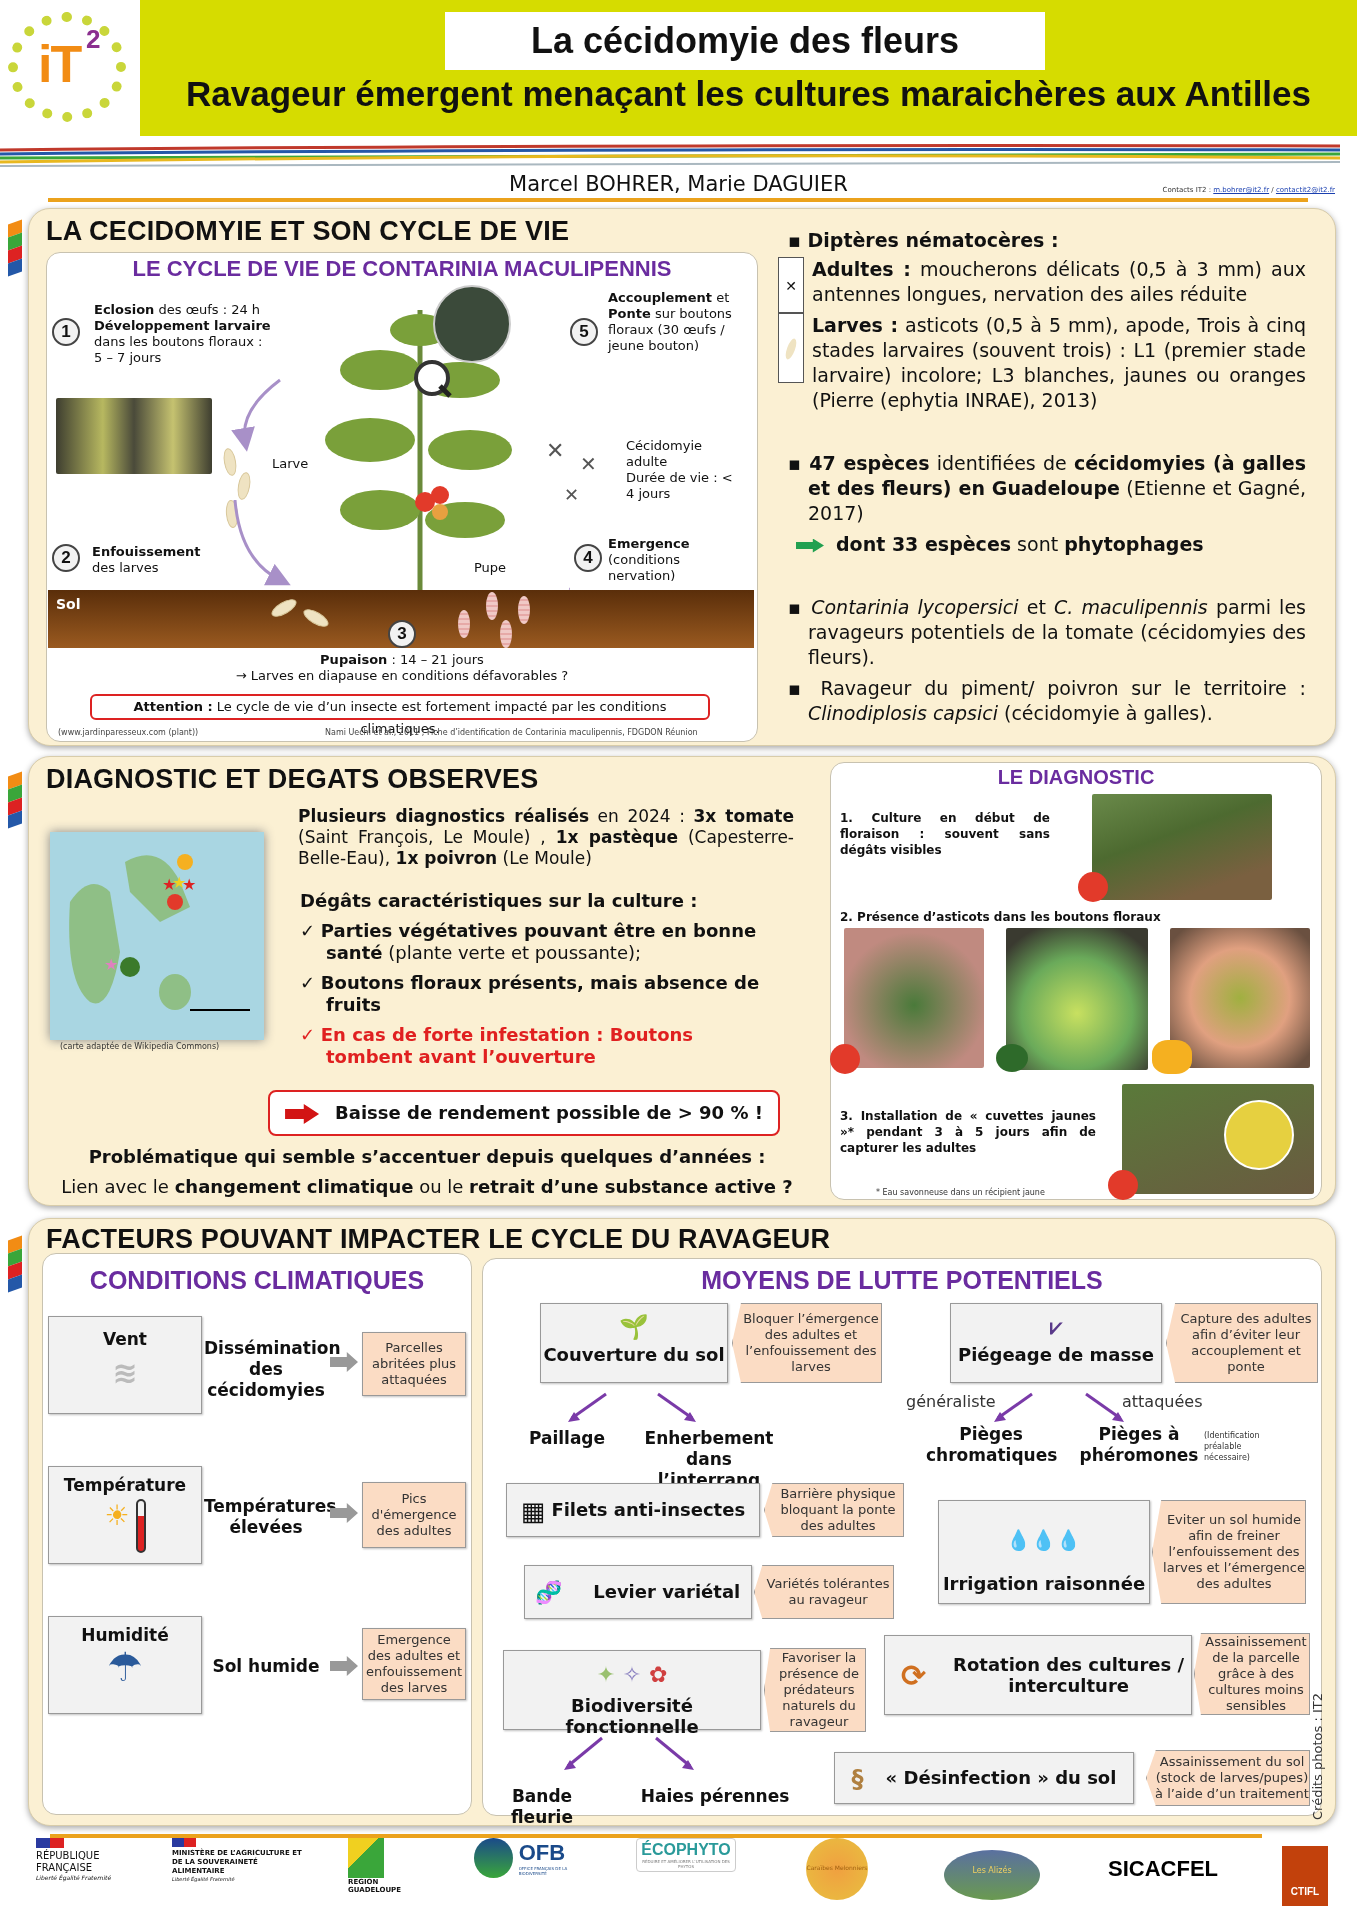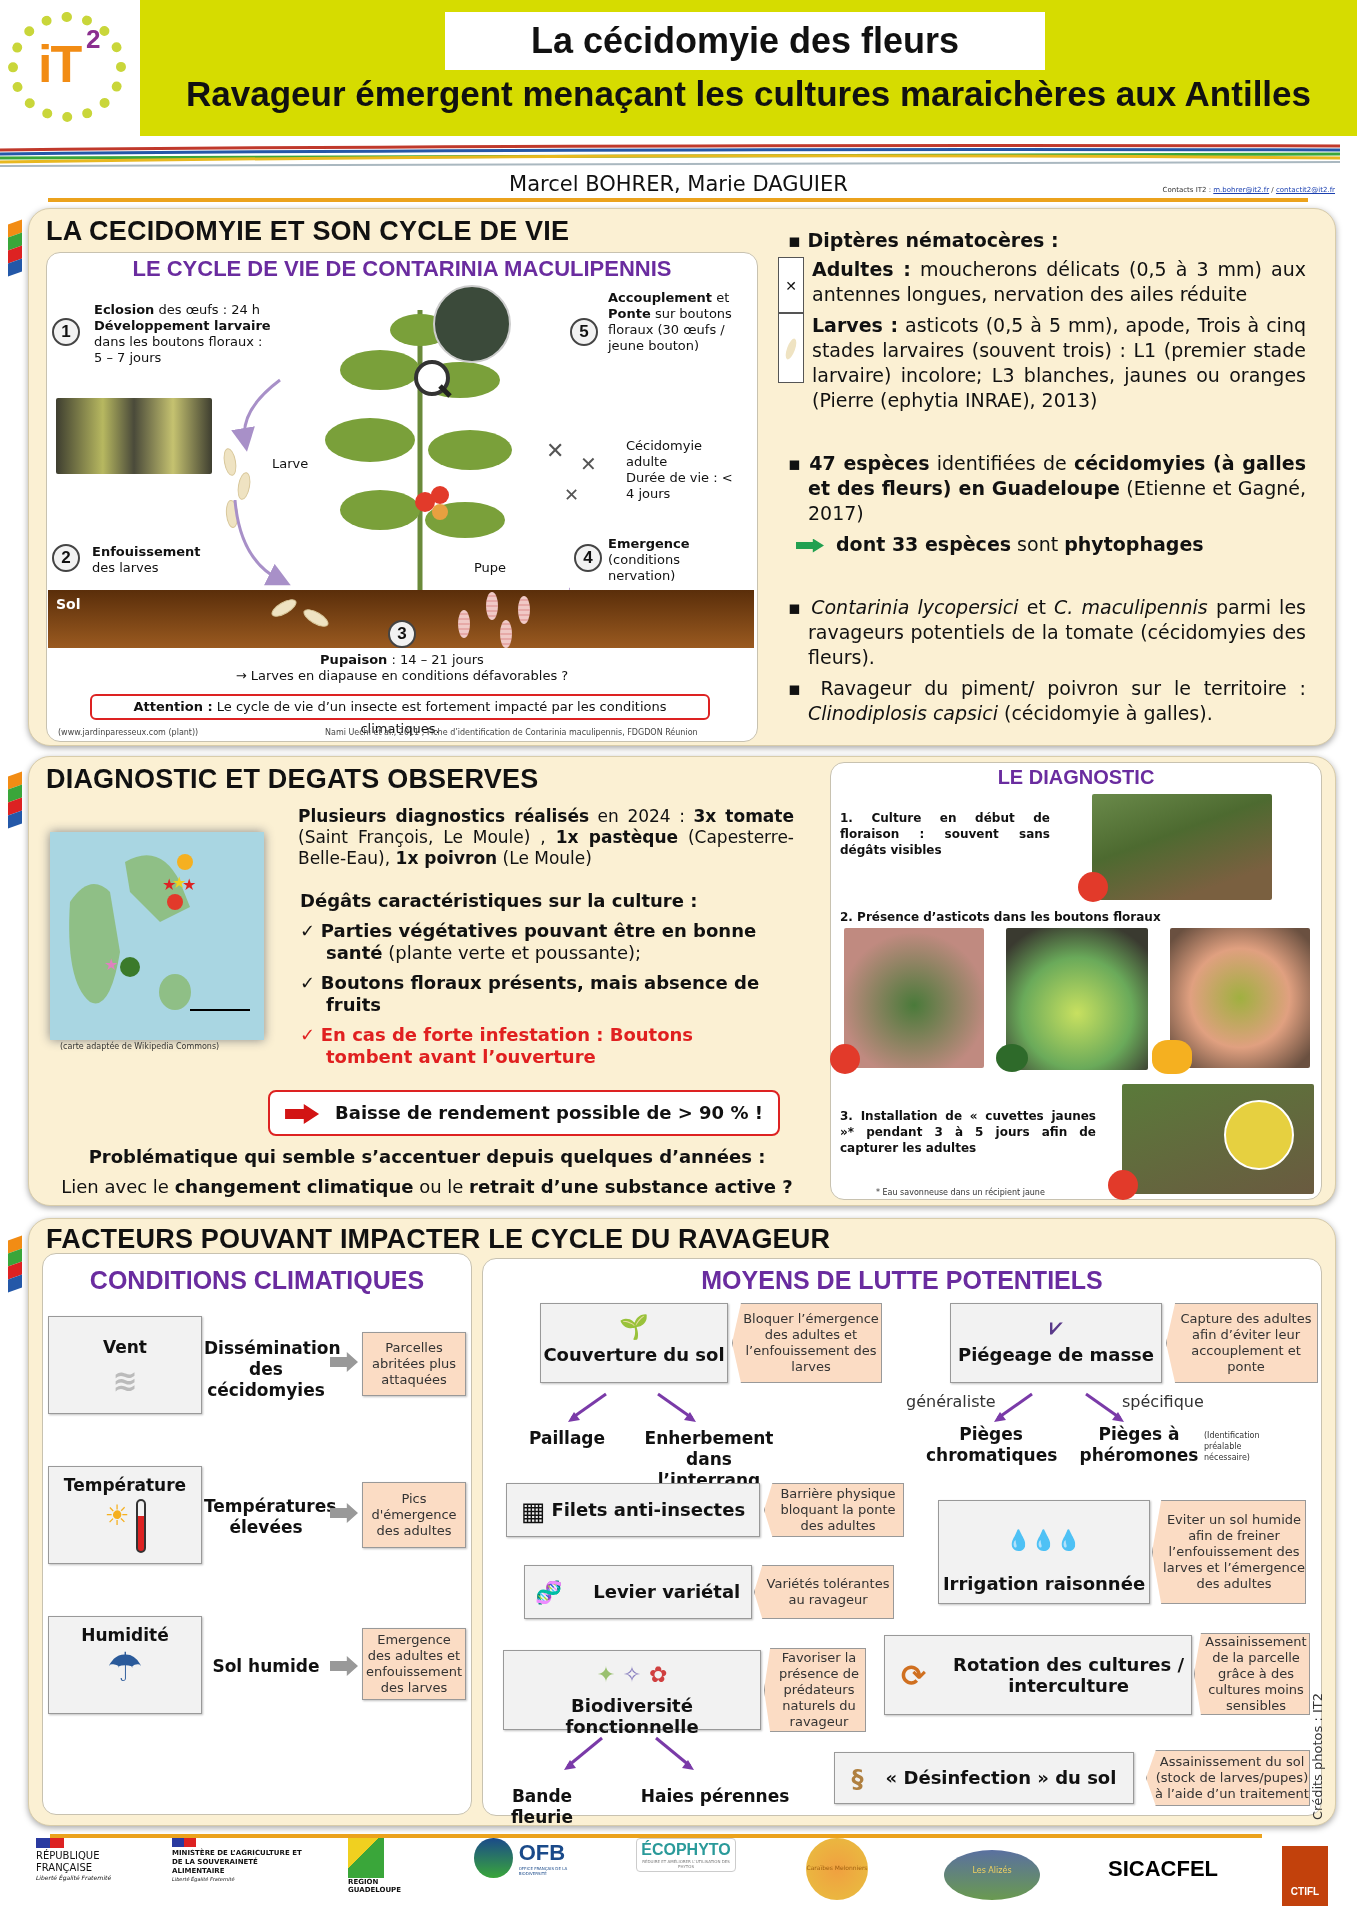--- a/index.html
+++ b/index.html
@@ -249,21 +249,21 @@
     <span style="background:#3aa63a"></span>
     <span style="background:#d22"></span>
     <span style="background:#2458a8"></span>
   </div>
 <div class="card" style="left:28px;top:1218px;width:1308px;height:608px"></div>
 <div class="sec-title" style="left:46px;top:1224px">FACTEURS POUVANT IMPACTER LE CYCLE DU RAVAGEUR</div>
 
 <div class="white" style="left:42px;top:1253px;width:430px;height:562px"></div>
 <div class="abs purple" style="left:42px;top:1266px;width:430px;text-align:center;font-size:25px">CONDITIONS CLIMATIQUES</div>
 
-<div class="box" style="left:48px;top:1316px;width:154px;height:98px;font-size:17px;padding-top:20px"><span>Vent</span><div style="font-size:30px;color:#bbb;margin-top:6px">≋</div></div>
+<div class="box" style="left:48px;top:1316px;width:154px;height:98px;font-size:17px;padding-top:12px"><span>Vent</span><div style="font-size:30px;color:#bbb;margin-top:6px">≋</div></div>
 <div class="label-b" style="left:204px;top:1338px;width:124px">Dissémination des cécidomyies</div>
 <div class="abs" style="left:330px;top:1352px;width:28px;height:20px;background:#999;clip-path:polygon(0 25%,60% 25%,60% 0,100% 50%,60% 100%,60% 75%,0 75%)"></div>
 <div class="tag plain" style="left:362px;top:1332px;width:104px;height:64px;padding:0 4px">Parcelles abritées plus attaquées</div>
 
 <div class="box" style="left:48px;top:1466px;width:154px;height:98px;font-size:17px;padding-top:8px"><span>Température</span><div style="margin-top:4px"><span style="color:#f5b020;font-size:28px">☀</span><span style="display:inline-block;width:10px;height:54px;border:2px solid #333;border-radius:6px;background:linear-gradient(transparent 30%,#d22 30%);vertical-align:top;margin-left:6px"></span></div></div>
 <div class="label-b" style="left:204px;top:1496px;width:124px">Températures élevées</div>
 <div class="abs" style="left:330px;top:1503px;width:28px;height:20px;background:#999;clip-path:polygon(0 25%,60% 25%,60% 0,100% 50%,60% 100%,60% 75%,0 75%)"></div>
 <div class="tag plain" style="left:362px;top:1482px;width:104px;height:66px;padding:0 4px">Pics d'émergence des adultes</div>
 
 <div class="box" style="left:48px;top:1616px;width:154px;height:98px;font-size:17px;padding-top:8px"><span>Humidité</span><div style="font-size:40px;color:#2a5a9a;line-height:44px">☂</div></div>
@@ -282,21 +282,21 @@
       <line x1="98" y1="4" x2="132" y2="28"></line>
     </g>
     <path d="M8 32l12-2-6-8z M136 32l-12-2 6-8z" fill="#7a3aa8"></path>
   </svg>
 <div class="label-b" style="left:520px;top:1428px;width:94px">Paillage</div>
 <div class="label-b" style="left:634px;top:1428px;width:150px">Enherbement dans l’interrang</div>
 
 <div class="box" style="left:950px;top:1303px;width:212px;height:80px;font-size:18px;padding-top:6px"><div style="font-size:22px;color:#5a3a8a;line-height:34px">⩗</div><span>Piégeage de masse</span></div>
 <div class="tag" style="left:1166px;top:1303px;width:152px;height:80px;padding-left:8px">Capture des adultes afin d’éviter leur accouplement et ponte</div>
 <div class="abs" style="left:906px;top:1392px;font-size:16px;color:#333">généraliste</div>
-<div class="abs" style="left:1122px;top:1392px;font-size:16px;color:#333">spécifique</div>
+<div class="abs" style="left:1122px;top:1392px;font-size:16px;color:#333">attaquées</div>
 <svg class="abs" style="left:990px;top:1390px" width="140" height="34">
     <g stroke="#7a3aa8" stroke-width="3">
       <line x1="42" y1="4" x2="8" y2="28"></line>
       <line x1="96" y1="4" x2="130" y2="28"></line>
     </g>
     <path d="M4 32l12-2-6-8z M134 32l-12-2 6-8z" fill="#7a3aa8"></path>
   </svg>
 <div class="label-b" style="left:926px;top:1424px;width:130px">Pièges chromatiques</div>
 <div class="label-b" style="left:1076px;top:1424px;width:126px">Pièges à phéromones</div>
 <div class="abs" style="left:1204px;top:1430px;width:62px;font-size:8px;color:#333;line-height:11px">(Identification préalable nécessaire)</div>

